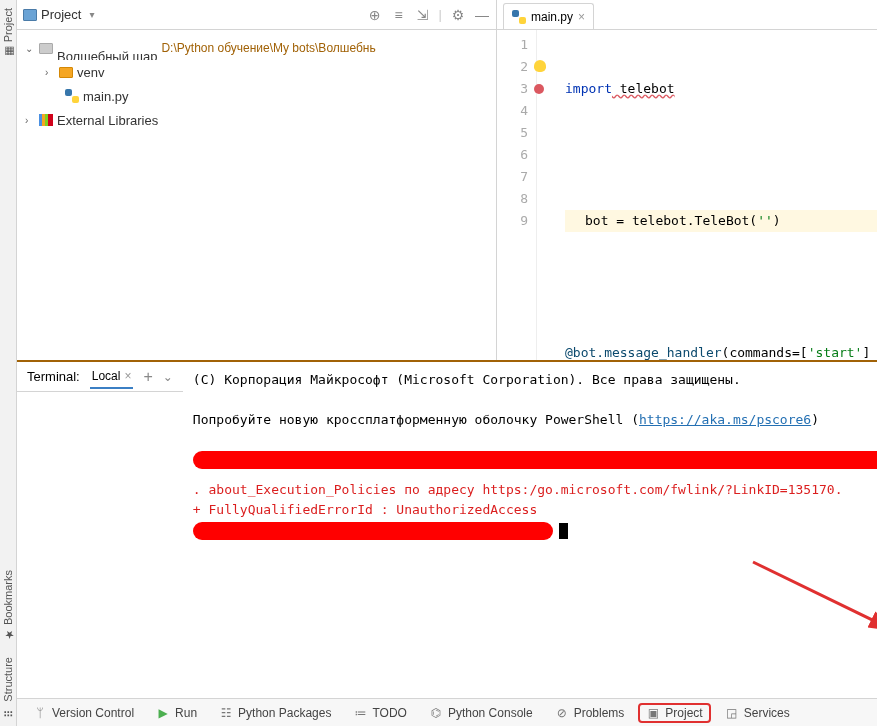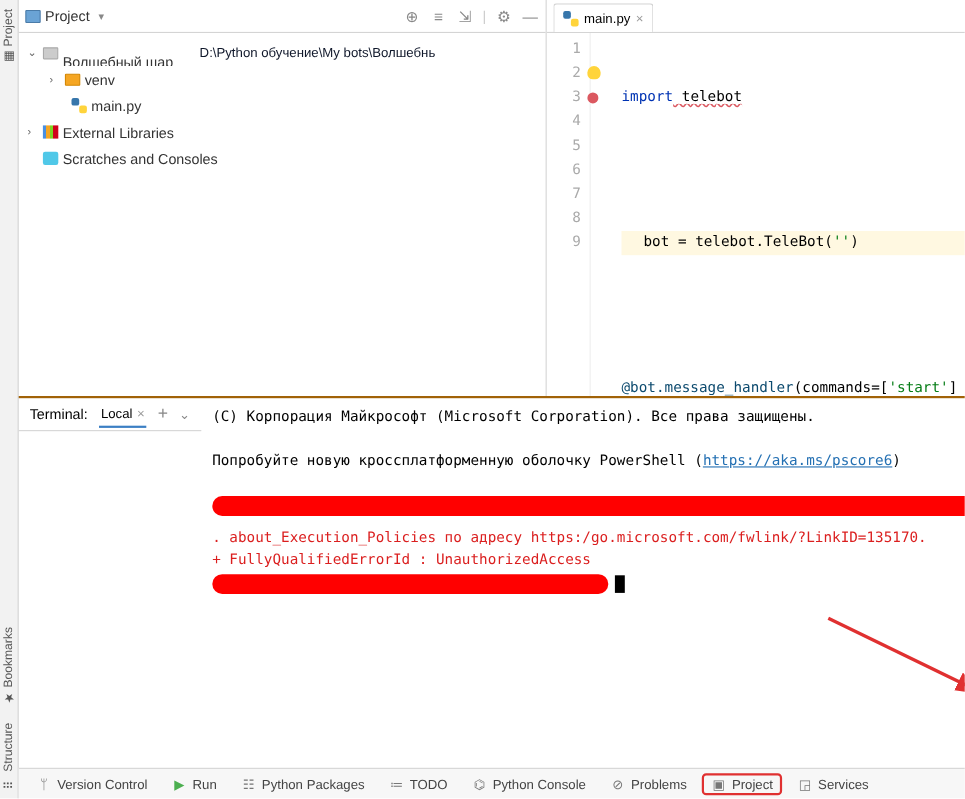--- a/index.html
+++ b/index.html
@@ -26,21 +26,21 @@
 .chev { width: 10px; color: #666; font-size: 10px; }
 .folder-icon { width: 14px; height: 11px; border-radius: 1px; display: inline-block; }
 .folder-gray { background: #ccc; border: 1px solid #aaa; }
 .folder-orange { background: #f5a623; border: 1px solid #d48806; }
 .py-icon { width: 14px; height: 14px; position: relative; }
 .py-icon::before { content: ""; position: absolute; width: 7px; height: 7px; background: #3776ab; border-radius: 2px; top: 0; left: 0; }
 .py-icon::after { content: ""; position: absolute; width: 7px; height: 7px; background: #ffd43b; border-radius: 2px; bottom: 0; right: 0; }
 .lib-icon { width: 14px; height: 12px; background: linear-gradient(90deg,#4a90e2 0 3px,#f5a623 3px 6px,#7ed321 6px 9px,#d0021b 9px 12px); }
 .scratch-icon { width: 14px; height: 12px; background: #50c8e8; border-radius: 2px; position: relative; }
 .tree-bold { font-weight: normal; margin-top: 16px; }
-.tree-path { color: #0f172a; font-size: 12px; margin-left: 20px; }
+.tree-path { color: #a16207; font-size: 12px; margin-left: 0; }
 .editor-panel { flex: 1; display: flex; flex-direction: column; }
 .editor-tabs { height: 30px; display: flex; align-items: flex-end; border-bottom: 1px solid #d4d4d4; padding-left: 6px; }
 .etab { height: 26px; background: #fff; border: 1px solid #d4d4d4; border-bottom: none; padding: 0 8px; display: flex; align-items: center; gap: 5px; font-size: 12px; border-radius: 3px 3px 0 0; }
 .etab-close { color: #999; font-size: 12px; cursor: pointer; }
 .editor-body { flex: 1; display: flex; font-family: "Consolas", monospace; font-size: 13px; overflow: hidden; }
 .gutter-col { width: 40px; text-align: right; color: #aaa; padding: 4px 8px 0 0; line-height: 22px; border-right: 1px solid #eee; }
 .gutter-line { height: 22px; position: relative; }
 .bp { position: absolute; right: -16px; top: 6px; width: 10px; height: 10px; background: #db5860; border-radius: 50%; }
 .bulb { position: absolute; right: -18px; top: 4px; width: 12px; height: 12px; background: #ffd43b; border-radius: 50% 50% 40% 40%; }
 .code-col { flex: 1; padding: 4px 0 0 28px; line-height: 22px; white-space: pre; overflow: hidden; }
@@ -124,24 +124,20 @@
           </div>
           <div class="tree-row indent-2">
             <span class="py-icon"></span>
             <span>main.py</span>
           </div>
           <div class="tree-row indent-0">
             <span class="chev">›</span>
             <span class="lib-icon"></span>
             <span>External Libraries</span>
           </div>
-          <div class="tree-row indent-0" style="padding-left:18px">
-            <span class="scratch-icon"></span>
-            <span>Scratches and Consoles</span>
-          </div>
         </div>
       </div>
 
       <div class="editor-panel">
         <div class="editor-tabs">
           <div class="etab">
             <span class="py-icon"></span>
             <span>main.py</span>
             <span class="etab-close">×</span>
           </div>

